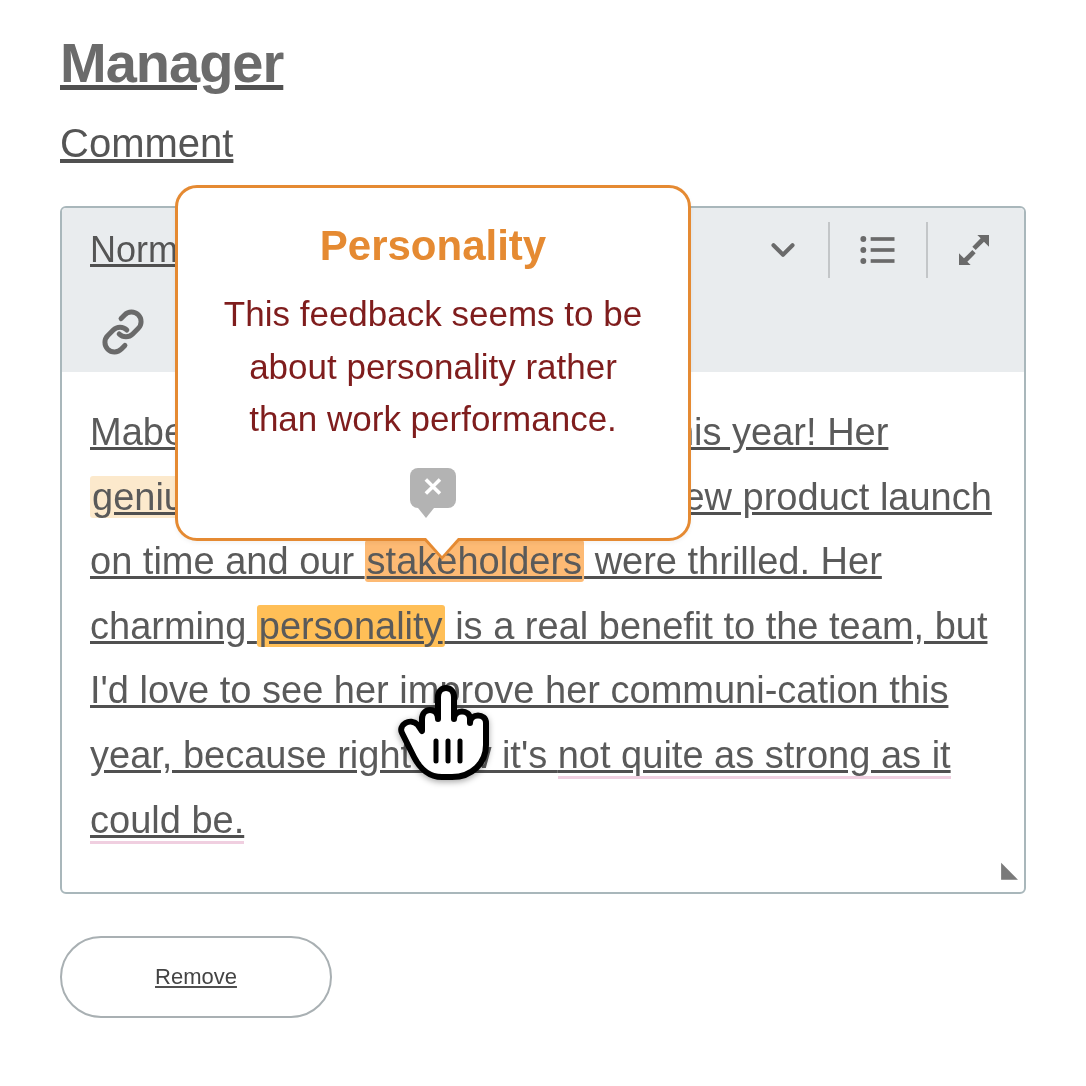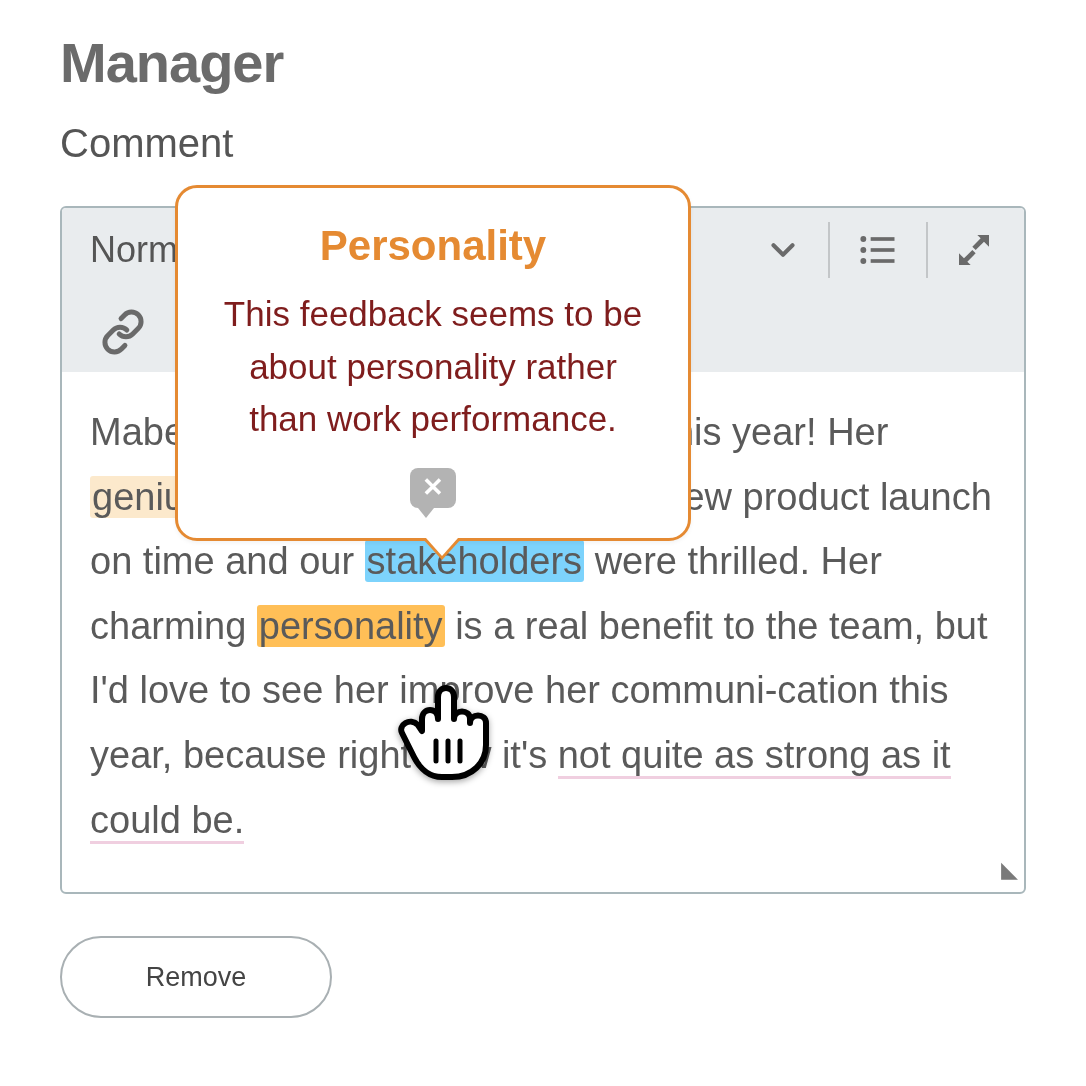--- a/index.html
+++ b/index.html
@@ -1,33 +1,33 @@
 <!DOCTYPE html>
 <html><head>
 <meta charset="utf-8">
 <style>
   * { box-sizing: border-box; margin: 0; padding: 0; }
   html, body { width: 1086px; height: 1086px; font-family: -apple-system, Helvetica, Arial, sans-serif; background: #fff; color: #505050; }
-  .wrap { padding: 30px 60px 0 60px; position: relative; }
+  .wrap { padding: 30px 60px 0 60px; position: relative; text-decoration: underline; }
   .title { font-size: 56px; font-weight: 700; color: #6b6b6b; letter-spacing: -1px; margin-bottom: 26px; }
   .label { font-size: 40px; font-weight: 400; color: #555; margin-bottom: 40px; }
   .editor { border: 2px solid #a9b7bb; border-radius: 6px; overflow: hidden; position: relative; }
   .toolbar { background: #e9ecee; display: flex; flex-direction: column; }
   .tb-row { display: flex; align-items: center; height: 84px; }
   .tb-sel { font-size: 36px; color: #555; padding-left: 28px; display:flex; align-items:center; }
   .divider { width: 2px; height: 56px; background: #c3c6c8; margin: 0 26px; }
   .spacer { flex: 1; }
   .chev { margin-left: 10px; }
   .content { padding: 28px 28px 40px 28px; font-size: 38px; line-height: 1.7; color: #5a5a5a; text-align: left; position: relative; min-height: 440px; }
   .hl-strong { background: #ffbf57; border-radius: 3px; padding: 0 2px; }
   .hl-weak   { background: #fce9cc; border-radius: 3px; padding: 0 2px; }
-  .hl-blue   { background: #7dd3fc; border-radius: 3px; padding: 0 2px; }
+  .hl-blue   { background: #fdba74; border-radius: 3px; padding: 0 2px; }
   .hl-pink   { border-bottom: 3px solid #f0cfe0; }
   .resize-handle { position:absolute; right:6px; bottom:4px; color:#7a7a7a; font-size:22px; transform: scaleX(-1); }
-  .remove-btn { margin-top: 42px; width: 272px; height: 82px; border: 2px solid #a9b0b3; border-radius: 60px; background: #fff; font-size: 27px; color: #444; display:flex; align-items:center; justify-content:center; cursor:pointer; }
+  .remove-btn { margin-top: 42px; width: 272px; height: 82px; border: 2px solid #a9b0b3; border-radius: 60px; background: #fff; font-size: 22px; color: #444; display:flex; align-items:center; justify-content:center; cursor:pointer; }
 
   
   .pop { position: absolute; left: 175px; top: 185px; width: 516px; background: #fff; border: 3px solid #e58a32; border-radius: 22px; padding: 34px 30px 30px 30px; text-align: center; z-index: 50; box-shadow: 0 2px 4px rgba(0,0,0,0.05); }
   .pop-title { font-size: 42px; font-weight: 700; color: #e58a32; margin-bottom: 18px; }
   .pop-body  { font-size: 35px; color: #7f1d1d; line-height: 1.5; margin-bottom: 22px; padding: 0 10px; }
   .pop-actions { display:flex; align-items:center; justify-content:center; gap: 44px; }
   .pop-link { font-size: 36px; color: #e58a32; font-weight: 500; }
   .pop-close { width: 46px; height: 40px; background: #b3b3b3; border-radius: 8px; color:#fff; display:flex; align-items:center; justify-content:center; font-size: 26px; font-weight:700; position: relative; }
   .pop-close::after { content:""; position:absolute; bottom:-10px; left:8px; width:0;height:0; border-left:8px solid transparent; border-right:8px solid transparent; border-top:10px solid #b3b3b3; }
   .pop-arrow { position:absolute; left: 244px; bottom: -22px; width: 0; height: 0; border-left: 20px solid transparent; border-right: 20px solid transparent; border-top: 22px solid #e58a32; }

